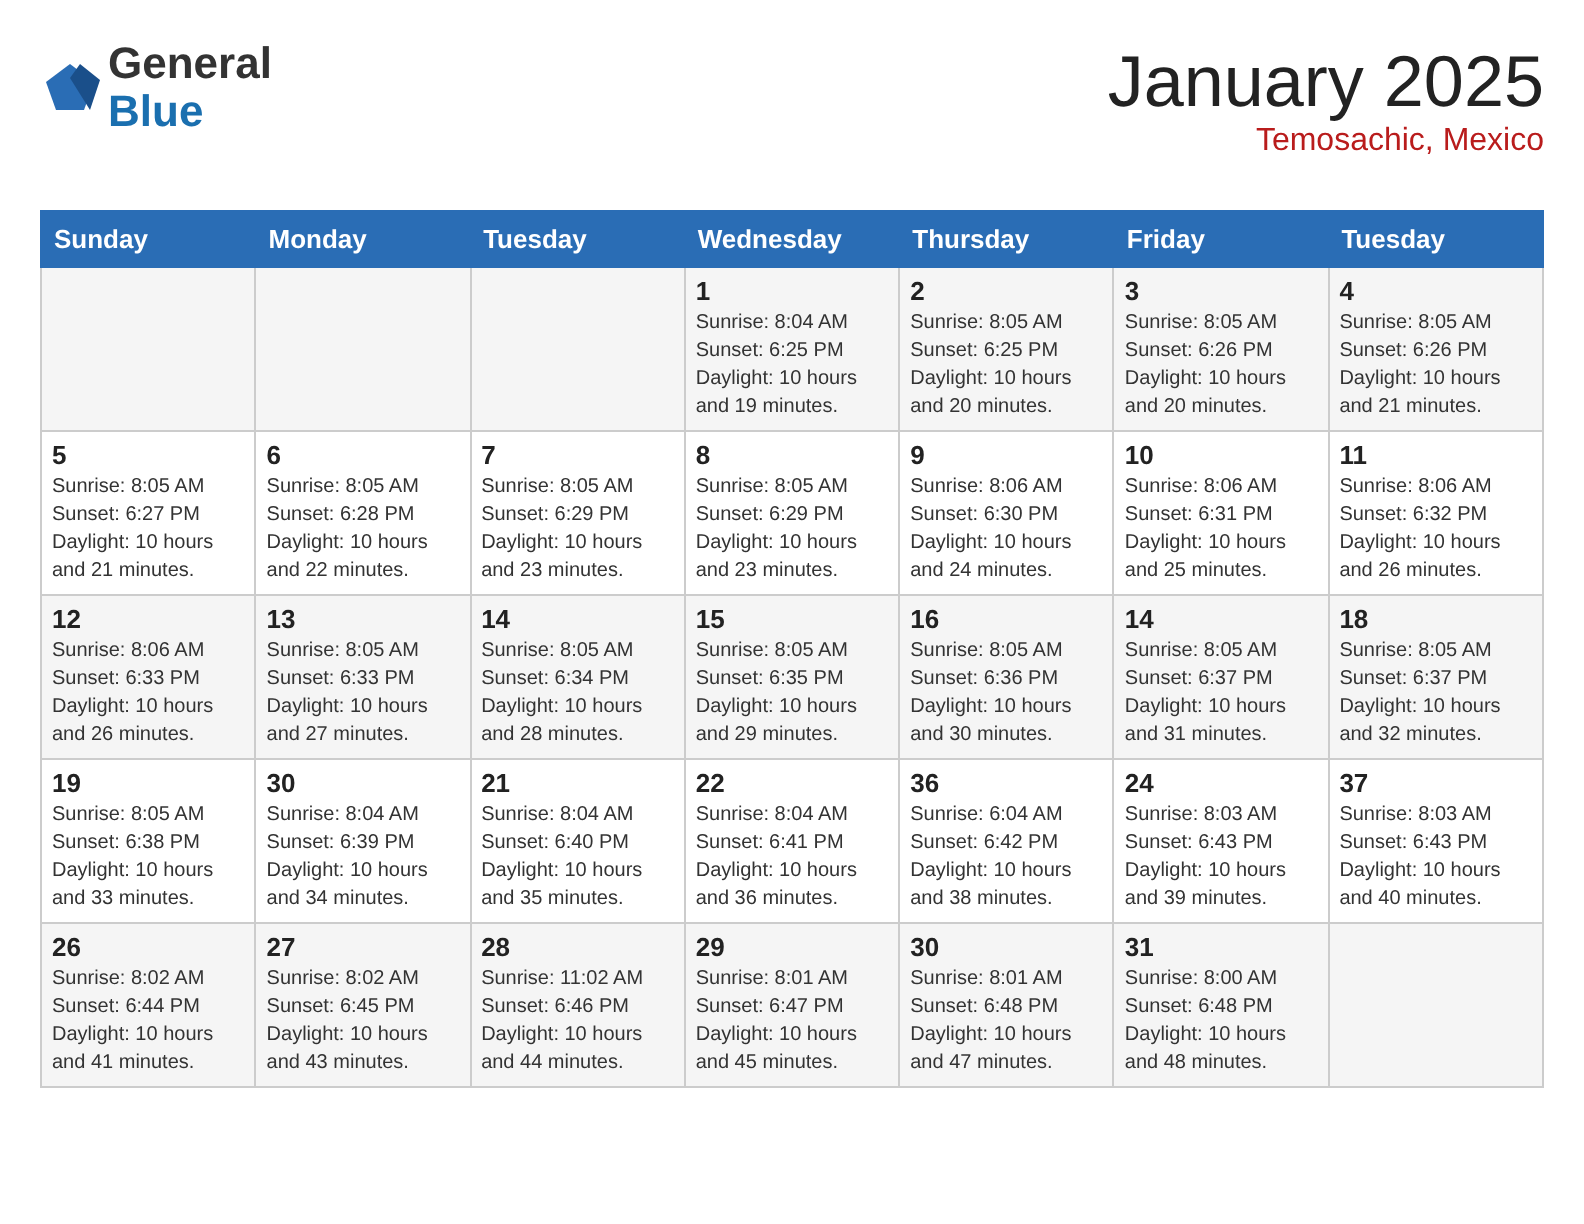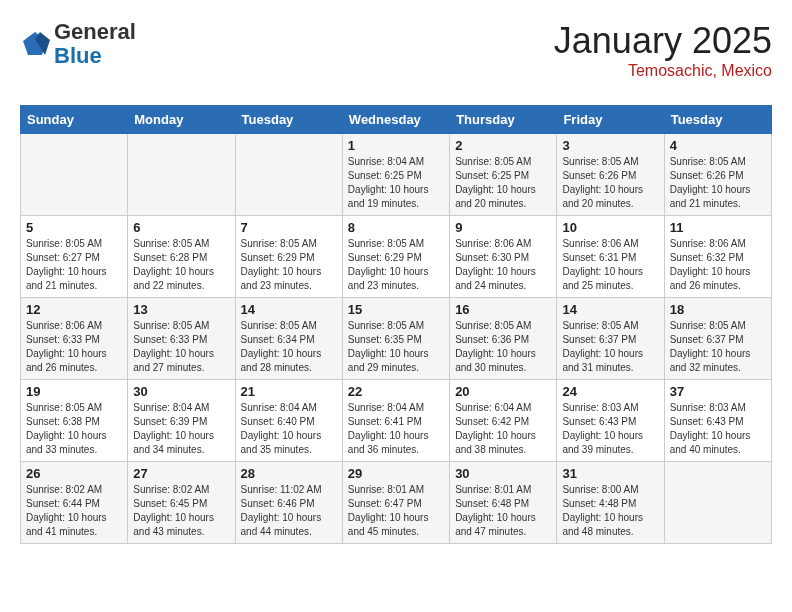--- a/index.html
+++ b/index.html
@@ -278,21 +278,21 @@
 and 35 minutes.</div>
         </td>
         <td>
           <span class="day-num">22</span>
           <div class="cell-text">Sunrise: 8:04 AM
 Sunset: 6:41 PM
 Daylight: 10 hours
 and 36 minutes.</div>
         </td>
         <td>
-          <span class="day-num">20</span>
+          <span class="day-num">36</span>
           <div class="cell-text">Sunrise: 6:04 AM
 Sunset: 6:42 PM
 Daylight: 10 hours
 and 38 minutes.</div>
         </td>
         <td>
           <span class="day-num">24</span>
           <div class="cell-text">Sunrise: 8:03 AM
 Sunset: 6:43 PM
 Daylight: 10 hours
@@ -338,20 +338,20 @@
         <td>
           <span class="day-num">30</span>
           <div class="cell-text">Sunrise: 8:01 AM
 Sunset: 6:48 PM
 Daylight: 10 hours
 and 47 minutes.</div>
         </td>
         <td>
           <span class="day-num">31</span>
           <div class="cell-text">Sunrise: 8:00 AM
-Sunset: 4:48 PM
+Sunset: 6:48 PM
 Daylight: 10 hours
 and 48 minutes.</div>
         </td>
         <td class="empty-cell"></td>
       </tr>
     </tbody>
 </table>
 
 </body></html>

